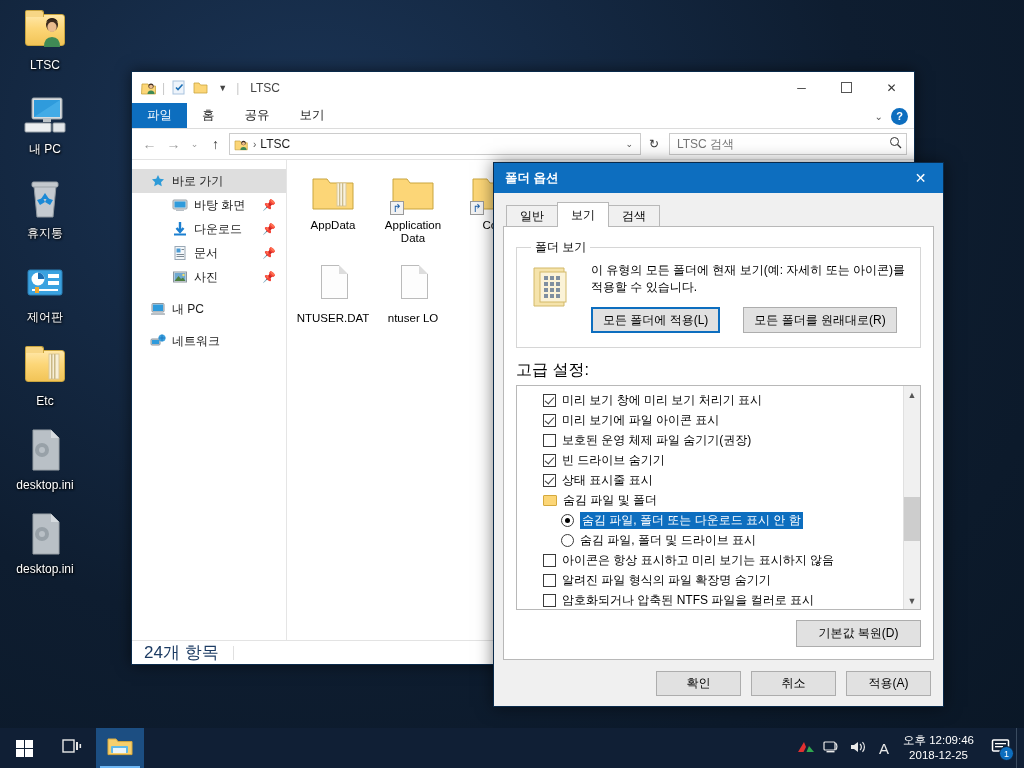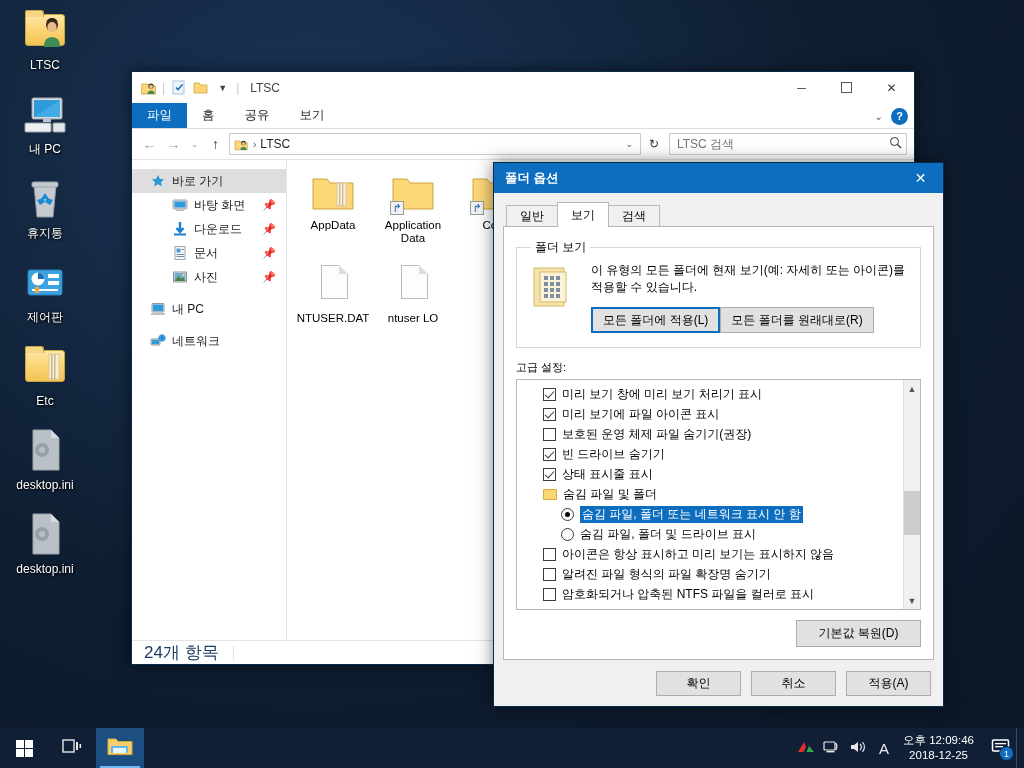--- a/index.html
+++ b/index.html
@@ -189,29 +189,29 @@
   }
 
   fieldset.group {
     border: 1px solid #d6d6d6; padding: 0 12px 14px 12px; margin-bottom: 12px; flex: none;
   }
   fieldset.group legend { font-size: 12px; color: #000; padding: 0 4px; margin-left: 2px; }
   .fv-row { display: flex; gap: 14px; padding-top: 6px; }
   .fv-icon { width: 48px; height: 52px; position: relative; flex: none; }
   .fv-right { flex: 1; }
   .fv-desc { font-size: 12px; line-height: 17px; color: #000; margin-bottom: 11px; }
-  .fv-buttons { display: flex; gap: 0; }
+  .fv-buttons { display: flex; gap: 23px; }
   .btn {
     height: 26px; background: #e1e1e1; border: 1px solid #adadad;
     font-size: 12px; color: #000; display: flex; align-items: center; justify-content: center;
     padding: 0 10px;
   }
   .btn.focus { border: 2px solid #0d6ebf; }
 
-  .adv-label { font-size: 11px; color: #000; margin-bottom: 4px; flex: none; }
+  .adv-label { font-size: 16px; color: #000; margin-bottom: 4px; flex: none; }
   #adv-box {
     border: 1px solid #b8b8b8; background: #fff; flex: 1;
     display: flex; min-height: 0; overflow: hidden; position: relative;
   }
   #adv-list { flex: 1; padding: 4px 0 0 0; overflow: hidden; }
   .adv-row {
     height: 20px; display: flex; align-items: center; font-size: 12px;
     color: #000; padding-left: 26px; gap: 6px; white-space: nowrap;
   }
   .adv-row.indent { padding-left: 44px; }
@@ -725,21 +725,21 @@
           <div class="adv-row">
             <span class="cb checked"></span>
             <span class="txt">상태 표시줄 표시</span>
           </div>
           <div class="adv-row">
             <span class="fold-mini"></span>
             <span class="txt">숨김 파일 및 폴더</span>
           </div>
           <div class="adv-row indent selected">
             <span class="rb checked"></span>
-            <span class="txt">숨김 파일, 폴더 또는 네트워크 표시 안 함</span>
+            <span class="txt">숨김 파일, 폴더 또는 다운로드 표시 안 함</span>
           </div>
           <div class="adv-row indent">
             <span class="rb"></span>
             <span class="txt">숨김 파일, 폴더 및 드라이브 표시</span>
           </div>
           <div class="adv-row">
             <span class="cb"></span>
             <span class="txt">아이콘은 항상 표시하고 미리 보기는 표시하지 않음</span>
           </div>
           <div class="adv-row">

